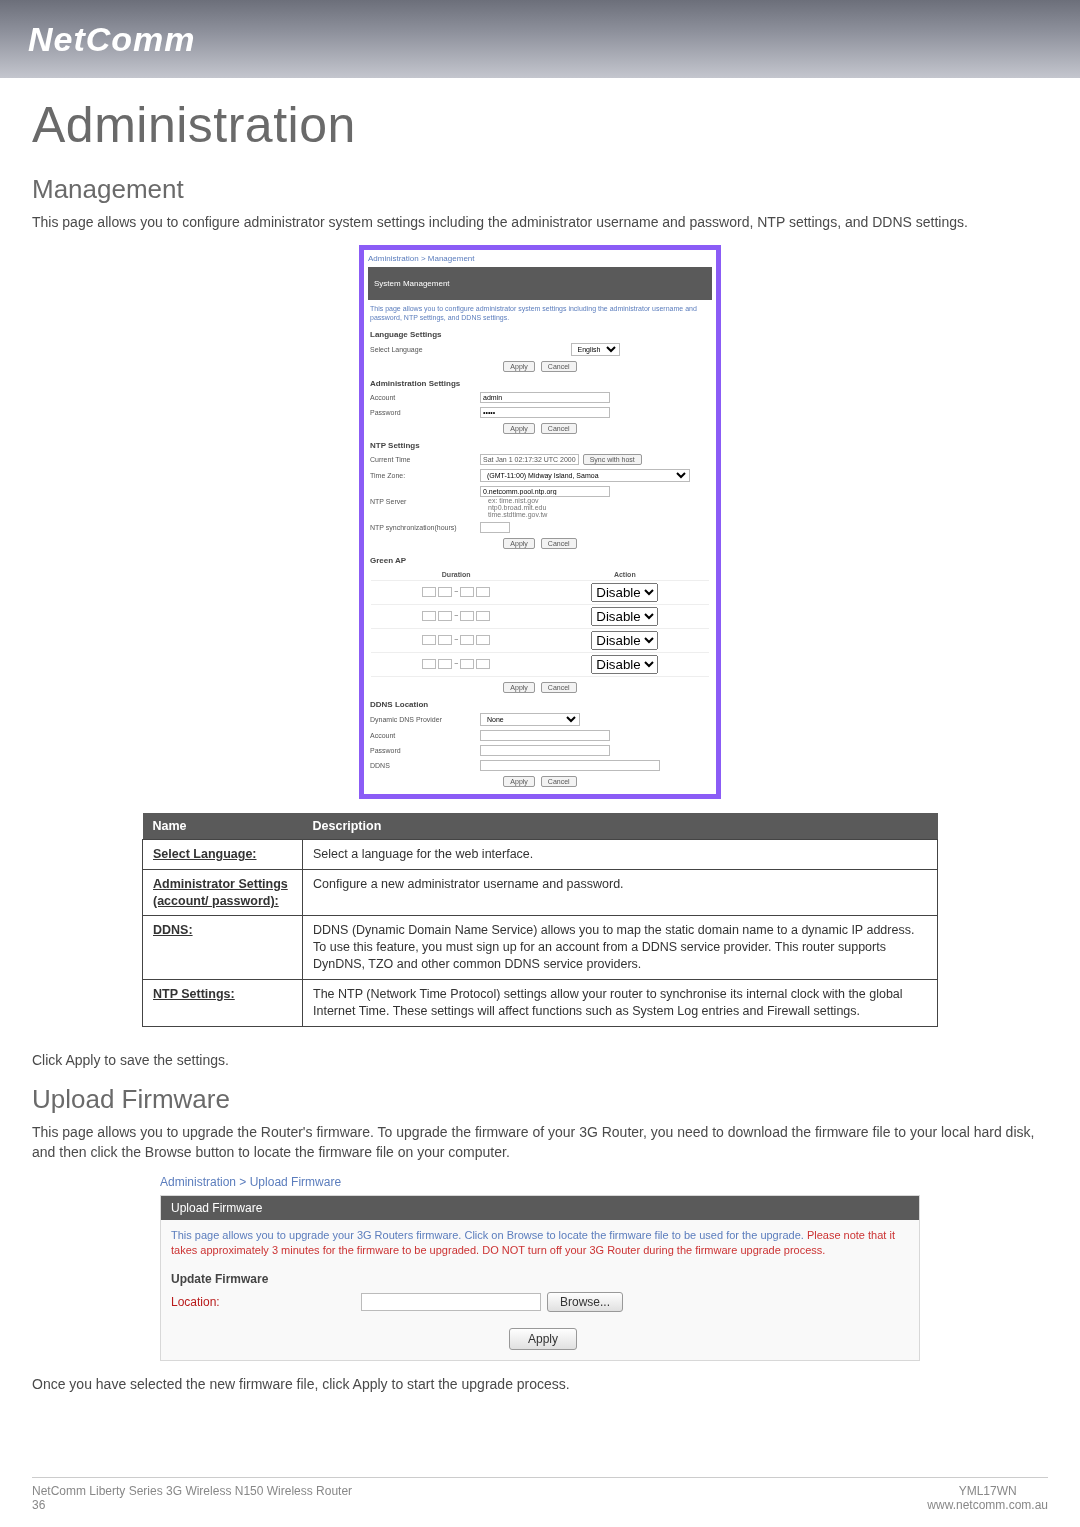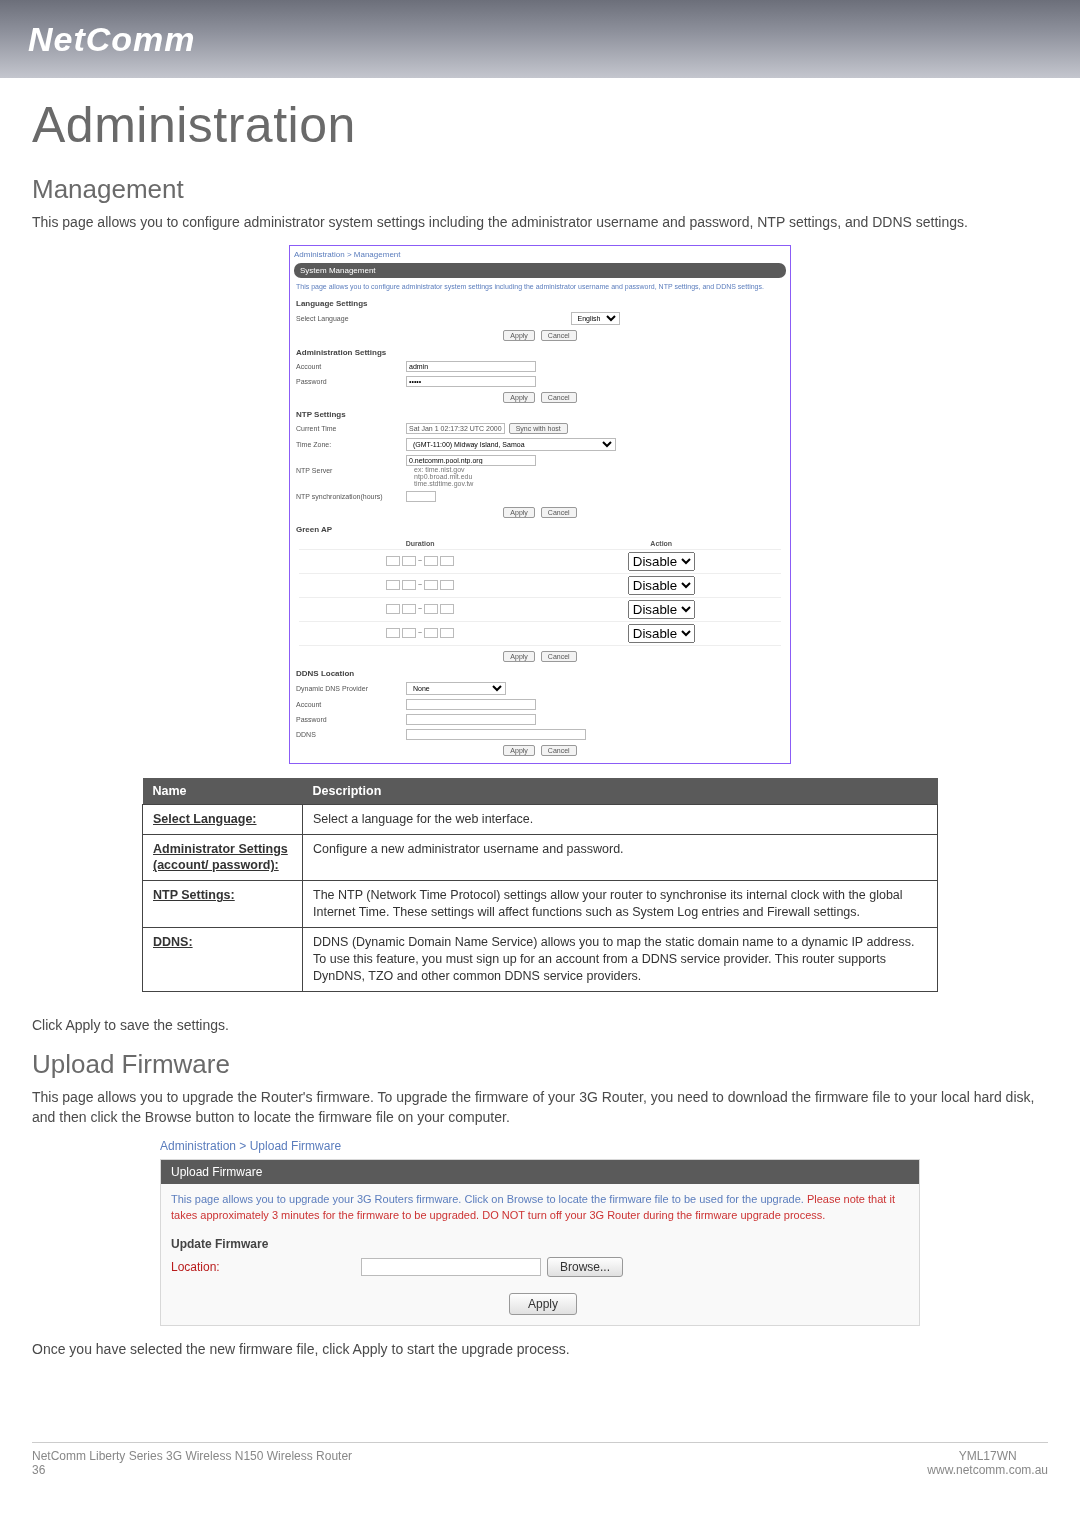--- a/index.html
+++ b/index.html
@@ -5,23 +5,23 @@
   * { box-sizing: border-box; margin: 0; padding: 0; }
   body { font-family: Arial, Helvetica, sans-serif; background: #fff; color: #333; width: 1080px; }
   .header-grad { background: linear-gradient(to bottom, #6c6f7a 0%, #8d909b 40%, #c4c6ce 100%); height: 78px; padding-left: 28px; display: flex; align-items: center; }
   .logo { font-family: Impact, sans-serif; font-style: italic; font-weight: bold; color: #fff; font-size: 34px; letter-spacing: 1px; }
   .page { padding: 12px 32px 30px 32px; }
   h1.title { font-size: 50px; font-weight: 300; color: #6a6a6a; margin-bottom: 20px; margin-top: 6px; letter-spacing: 0.5px; }
   h2.sect { font-size: 26px; font-weight: 400; color: #6a6a6a; margin-top: 14px; margin-bottom: 8px; }
   p.body { font-size: 14px; color: #4a4a4a; line-height: 1.4; margin-bottom: 12px; }
 
   
-  .mgmt-shot { width: 502px; margin: 10px auto 14px auto; border: 1px solid #8b5cf6; font-size: 7px; color: #555; background: #fff; padding: 4px; }
+  .mgmt-shot { width: 362px; margin: 10px auto 14px auto; border: 5px solid #8b5cf6; font-size: 7px; color: #555; background: #fff; padding: 4px; }
   .mgmt-shot .bc { color: #5b7dbd; font-size: 8px; margin-bottom: 4px; }
-  .mgmt-shot .bar { background: #5a5a5a; color: #fff; padding: 3px 6px; font-size: 8px; border-radius: 7px; }
+  .mgmt-shot .bar { background: #5a5a5a; color: #fff; padding: 12px 6px; font-size: 8px; }
   .mgmt-shot .desc { color: #5b7dbd; font-size: 7px; padding: 4px 2px; line-height: 1.3; }
   .mgmt-shot .secthdr { font-weight: bold; color: #444; padding: 4px 2px 2px 2px; font-size: 8px; }
   .mgmt-shot .row { display: flex; align-items: center; padding: 2px; }
   .mgmt-shot .row .lbl { width: 110px; color: #555; font-size: 7px; }
   .mgmt-shot .row .val, .mgmt-shot .row input, .mgmt-shot .row select { font-size: 7px; border: 1px solid #bbb; background: #fff; padding: 1px 2px; }
   .mgmt-shot .btnrow { text-align: center; padding: 3px 0; }
   .mgmt-shot .btn { display: inline-block; border: 1px solid #999; background: #f3f3f3; padding: 1px 6px; border-radius: 2px; font-size: 7px; margin: 0 2px; }
   .mgmt-shot table.gap { width: 98%; margin: 2px auto; font-size: 7px; border-collapse: collapse; }
   .mgmt-shot table.gap th, .mgmt-shot table.gap td { border-bottom: 1px solid #eee; padding: 2px 4px; }
   .mgmt-shot table.gap td { text-align: center; }
@@ -183,26 +183,26 @@
     </tr>
     <tr>
           <td class="k">Select Language:</td>
           <td>Select a language for the web interface.</td>
         </tr>
     <tr>
           <td class="k">Administrator Settings (account/ password):</td>
           <td>Configure a new administrator username and password.</td>
         </tr>
     <tr>
+          <td class="k">DDNS:</td>
+          <td>DDNS (Dynamic Domain Name Service) allows you to map the static domain name to a dynamic IP address. To use this feature, you must sign up for an account from a DDNS service provider. This router supports DynDNS, TZO and other common DDNS service providers.</td>
+        </tr>
+    <tr>
           <td class="k">NTP Settings:</td>
           <td>The NTP (Network Time Protocol) settings allow your router to synchronise its internal clock with the global Internet Time. These settings will affect functions such as System Log entries and Firewall settings.</td>
-        </tr>
-    <tr>
-          <td class="k">DDNS:</td>
-          <td>DDNS (Dynamic Domain Name Service) allows you to map the static domain name to a dynamic IP address. To use this feature, you must sign up for an account from a DDNS service provider. This router supports DynDNS, TZO and other common DDNS service providers.</td>
         </tr>
   </tbody>
     </table>
 
   <p class="body">Click Apply to save the settings.</p>
 
   <h2 class="sect">Upload Firmware</h2>
   <p class="body">This page allows you to upgrade the Router's firmware. To upgrade the firmware of your 3G Router, you need to download the firmware file to your local hard disk, and then click the Browse button to locate the firmware file on your computer.</p>
 
   <div class="fw-shot">

